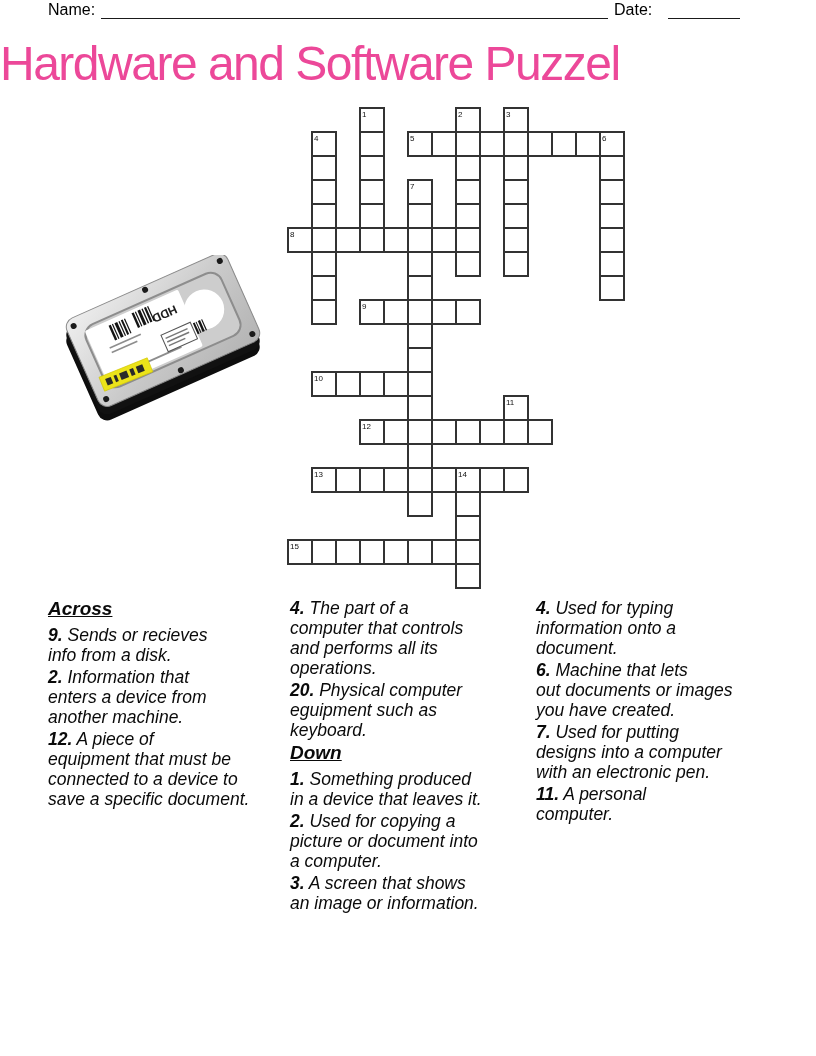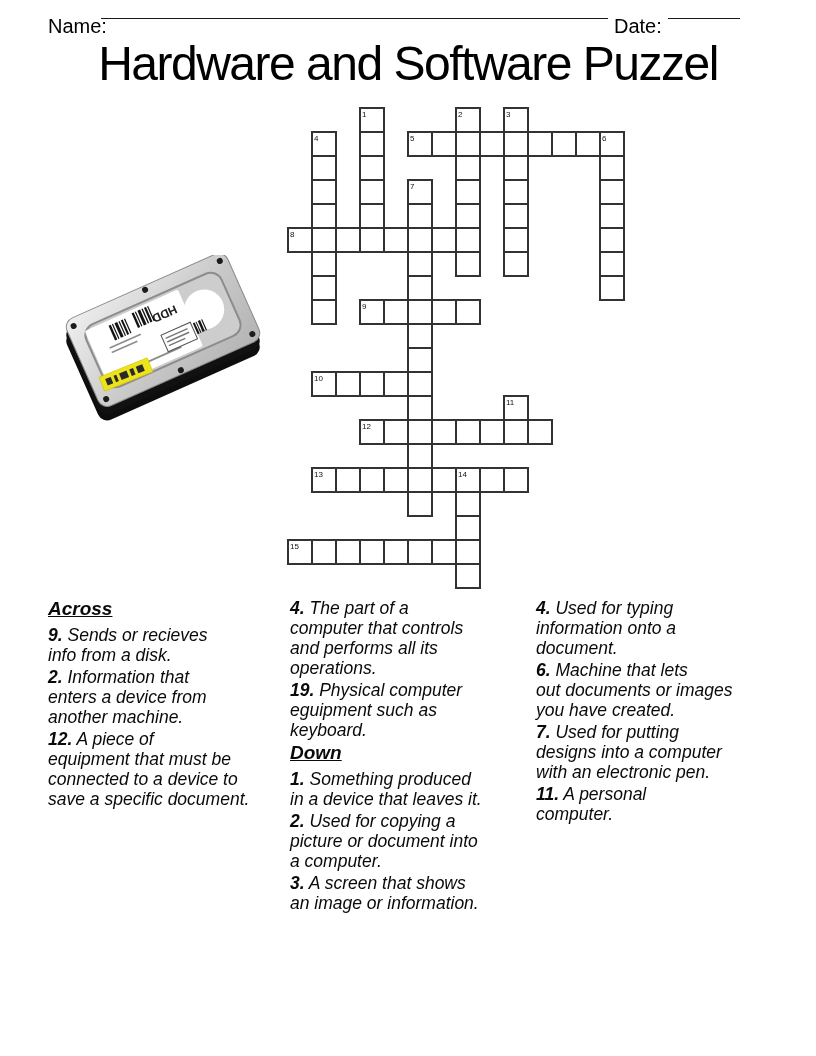--- a/index.html
+++ b/index.html
@@ -1,27 +1,27 @@
 <!DOCTYPE html>
 <html><head>
 <meta charset="utf-8">
 <style>
   html,body{margin:0;padding:0;background:#fff;}
   .page{position:relative;width:816px;height:1056px;background:#fff;overflow:hidden;
         font-family:"Liberation Sans",sans-serif;color:#000;}
   
-  .hdr-label{position:absolute;top:1px;font-size:20px;color:#000;margin-top:14px;}
+  .hdr-label{position:absolute;top:1px;font-size:16px;color:#000;}
   .name-label{left:48px;}
   .date-label{left:614px;}
   .write-line{position:absolute;top:0;height:18px;border-bottom:1.6px solid #1a1a1a;}
   .name-line{left:101px;width:507px;}
   .date-line{left:668px;width:72px;}
   
-  .title{position:absolute;left:0;top:36px;width:816px;text-align:center;
-         font-size:48px;letter-spacing:-1.5px;font-weight:400;color:#000000;}
+  .title{position:absolute;left:0;top:36px;width:816px;text-align:left;
+         font-size:48px;letter-spacing:-1.5px;font-weight:400;color:#ec4899;}
   
   .grid-svg{position:absolute;left:287px;top:107px;}
   .cell-rect{fill:#ffffff;stroke:#333333;stroke-width:2;}
   .cell-num{font-family:"Liberation Sans",sans-serif;font-size:8px;fill:#111;}
   
   .hdd-wrap{position:absolute;left:62px;top:255px;width:210px;height:172px;}
   .hddtxt{font-family:"Liberation Sans",sans-serif;font-size:12px;font-weight:bold;fill:#1c1c1c;}
   
   .clue-col{position:absolute;top:598px;font-size:17.5px;line-height:20px;color:#0a0a0a;font-style:italic;}
   .col-1{left:48px;width:242px;}
@@ -433,21 +433,21 @@
         <p class="clue"><b>12.</b> A piece of
 equipment that must be
 connected to a device to
 save a specific document.</p>
       </div>
     <div class="clue-col col-2">
         <p class="clue"><b>4.</b> The part of a
 computer that controls
 and performs all its
 operations.</p>
-        <p class="clue"><b>19.</b> Physical computer
+        <p class="clue"><b>20.</b> Physical computer
 eguipment such as
 keyboard.</p>
         <div class="clue-heading">Down</div>
         <p class="clue"><b>1.</b> Something produced
 in a device that leaves it.</p>
         <p class="clue"><b>2.</b> Used for copying a
 picture or document into
 a computer.</p>
         <p class="clue"><b>3.</b> A screen that shows
 an image or information.</p>

